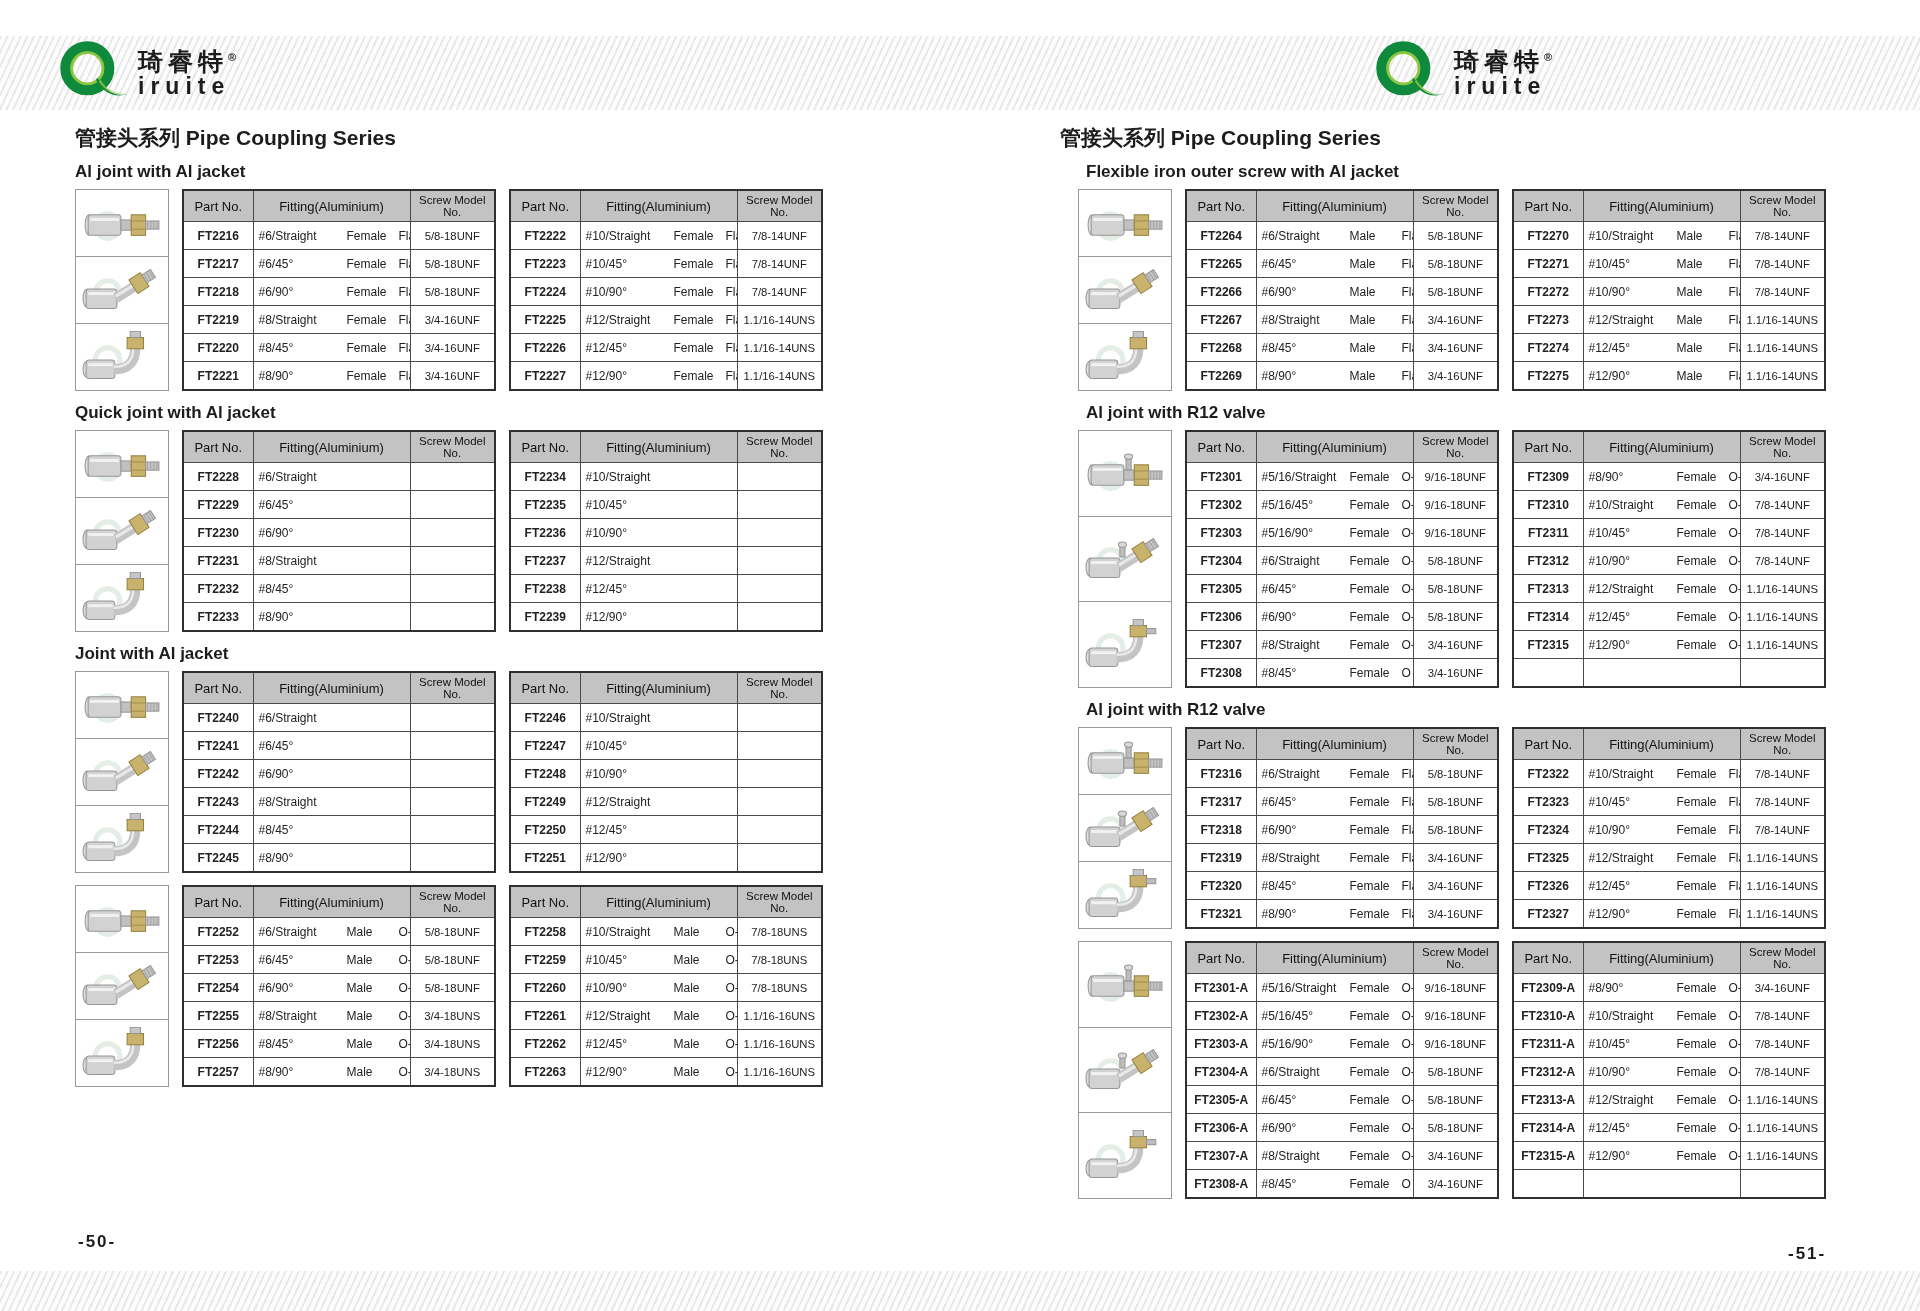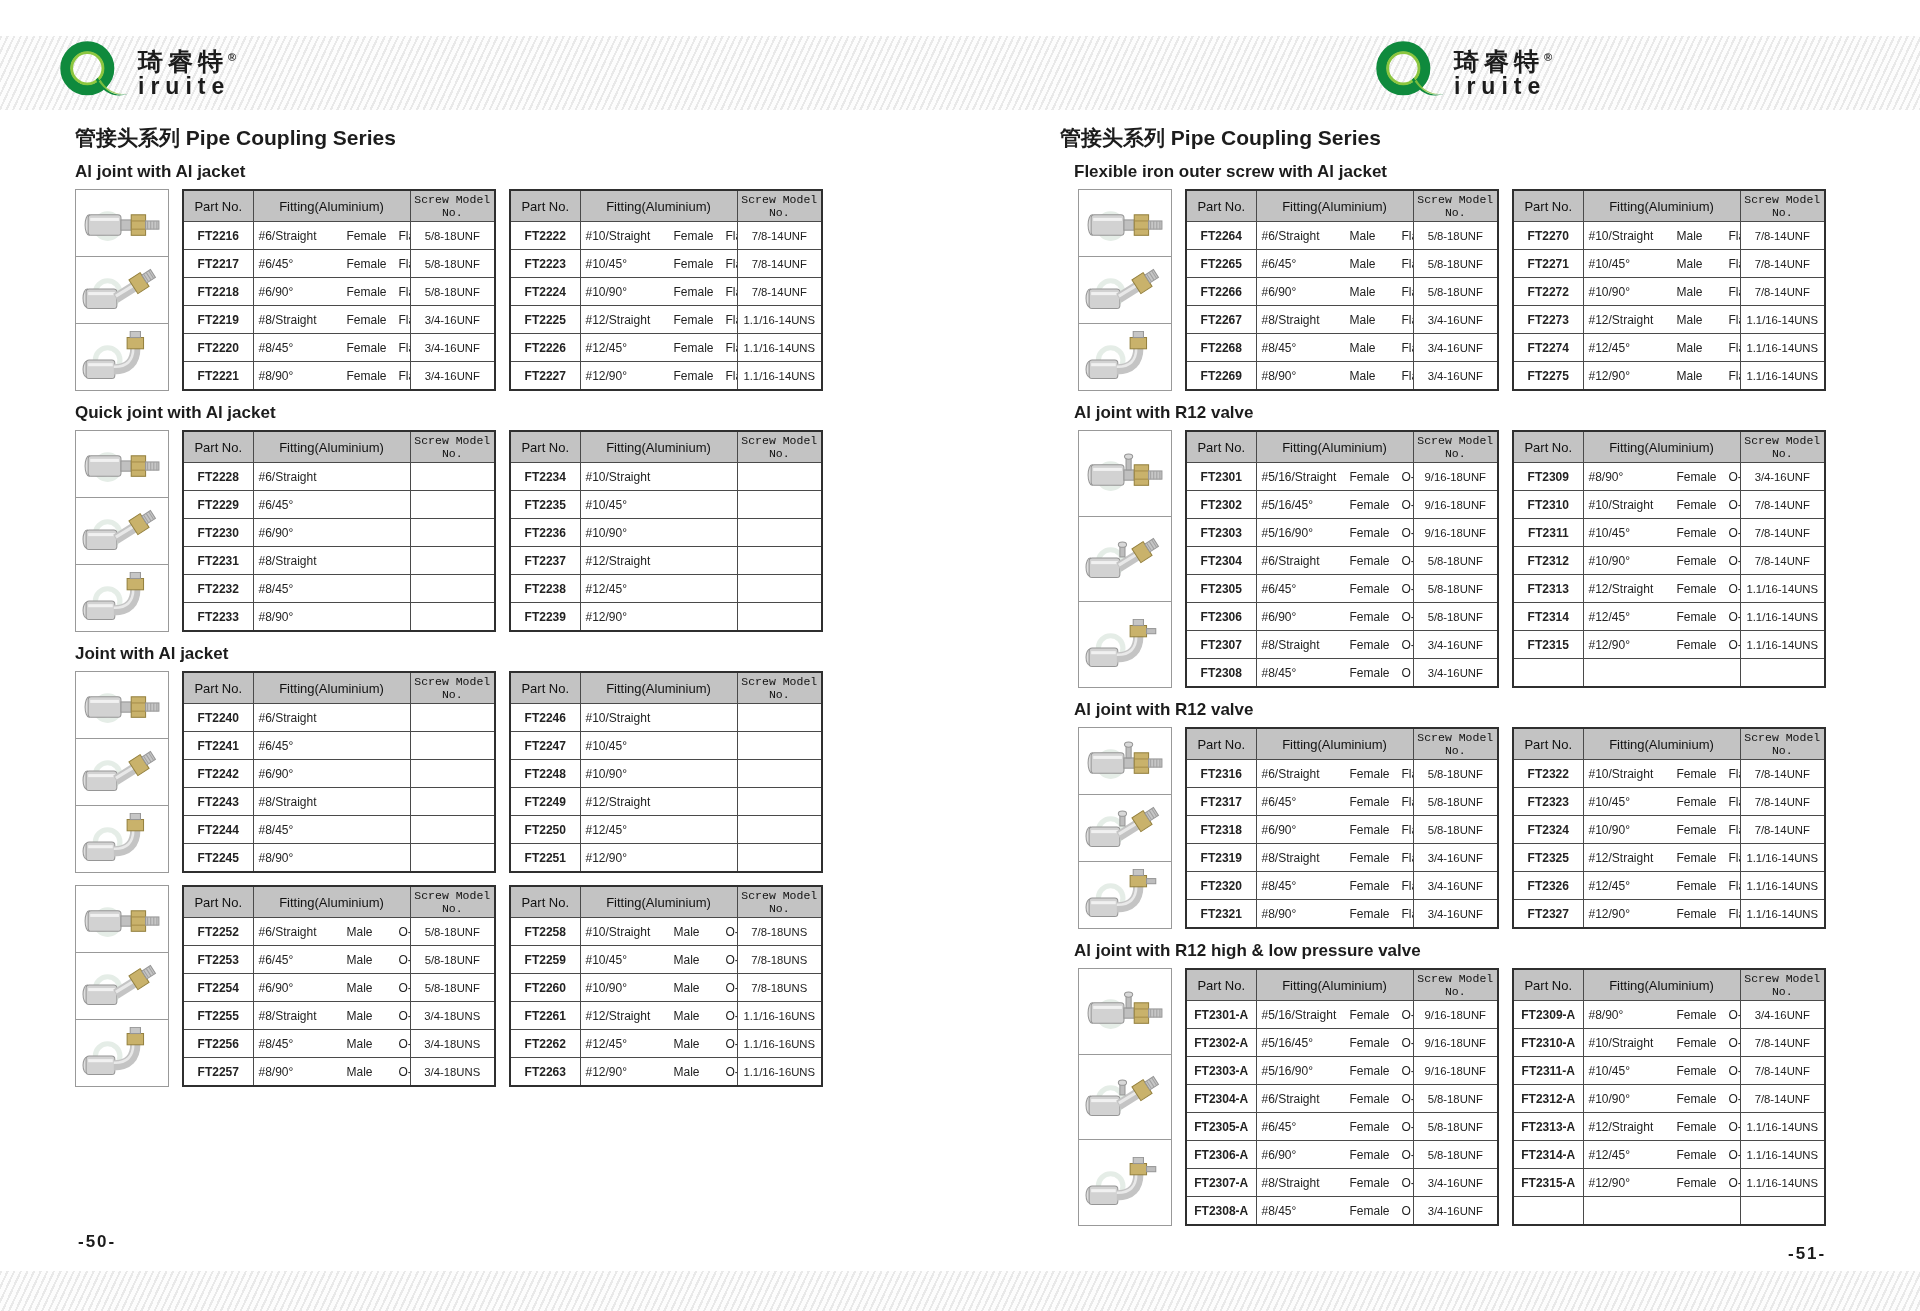--- a/index.html
+++ b/index.html
@@ -23,31 +23,31 @@
 
   
   .pages{position:absolute;top:118px;left:0;width:1920px;display:flex;}
   .page{width:960px;box-sizing:border-box;}
   .page-l{padding-left:75px;}
   .page-r{padding-left:100px;}
   .ptitle{font-size:21px;font-weight:700;margin:6px 0 10px 0;white-space:nowrap;}
 
   .section{margin-bottom:12px;}
   .section-h{font-size:17px;font-weight:700;margin:10px 0 7px 0;}
-  .page-r .section-h{margin-left:14px;}
+  .page-r .section-h{margin-left:26px;}
   .section-row{display:flex;gap:13px;align-items:stretch;}
   .page-r .section-row{margin-left:18px;}
 
   .photo-box{width:92px;border:1px solid #999;display:flex;flex-direction:column;background:#fff;flex:0 0 92px;}
   .photo-cell{flex:1;display:flex;align-items:center;justify-content:center;border-bottom:1px solid #999;overflow:hidden;}
   .photo-cell:last-child{border-bottom:none;}
 
   table.ptable{border-collapse:collapse;table-layout:fixed;width:312px;border:2px solid #2f2f2f;align-self:flex-start;}
   .ptable th{background:#c3c3c3;border:1px solid #4a4a4a;font-weight:400;font-size:13px;height:30px;padding:0 2px;color:#111;}
-  .ptable th.col-screw{font-size:11.5px;font-family:Liberation Mono, monospace;}
+  .ptable th.col-screw{font-size:11.5px;}
   .ptable td{border:1px solid #4a4a4a;height:27px;padding:0 5px;font-size:12px;color:#222;overflow:hidden;white-space:nowrap;}
   .ptable td.part{font-weight:700;text-align:center;}
   .ptable td.screw{text-align:center;font-size:11.3px;}
   .fitwrap{display:flex;align-items:center;}
   .fitwrap .spec{flex:0 0 88px;}
   .fitwrap .gender{flex:0 0 52px;}
   .fitwrap .type{flex:1 1 auto;}
 
   .page-number{position:absolute;font-size:17px;font-weight:700;letter-spacing:2px;}
   .pn-left{left:78px;top:1232px;}
@@ -1627,21 +1627,20 @@
                         <span class="type">Flare</span>
                       </span>
                     </td>
                     <td class="screw">1.1/16-14UNS</td>
                   </tr>
                 </tbody>
               </table>
             </div>
           </div>
           <div class="section">
-            <div class="section-h">Al joint with R12 high &amp; low pressure valve</div>
             <div class="section-row">
               <div class="photo-box">
                 <div class="photo-cell">
                   <svg viewBox="0 0 78 50" width="80" height="52">
                     <circle cx="25" cy="28" r="12" stroke="#cfdfd3" stroke-width="5" fill="none" opacity="0.55"></circle>
                     <ellipse cx="7" cy="27" rx="4" ry="10" fill="#dedede" stroke="#969696"></ellipse>
                     <rect x="6" y="17" width="32" height="20" rx="3" fill="#d2d2d2" stroke="#969696"></rect>
                     <rect x="8" y="20" width="28" height="3" fill="#f1f1f1"></rect>
                     <rect x="38" y="22" width="10" height="10" fill="#c0c0c0" stroke="#969696"></rect>
                     <rect x="48" y="17" width="14" height="20" fill="#c9b26b" stroke="#94803e"></rect>

